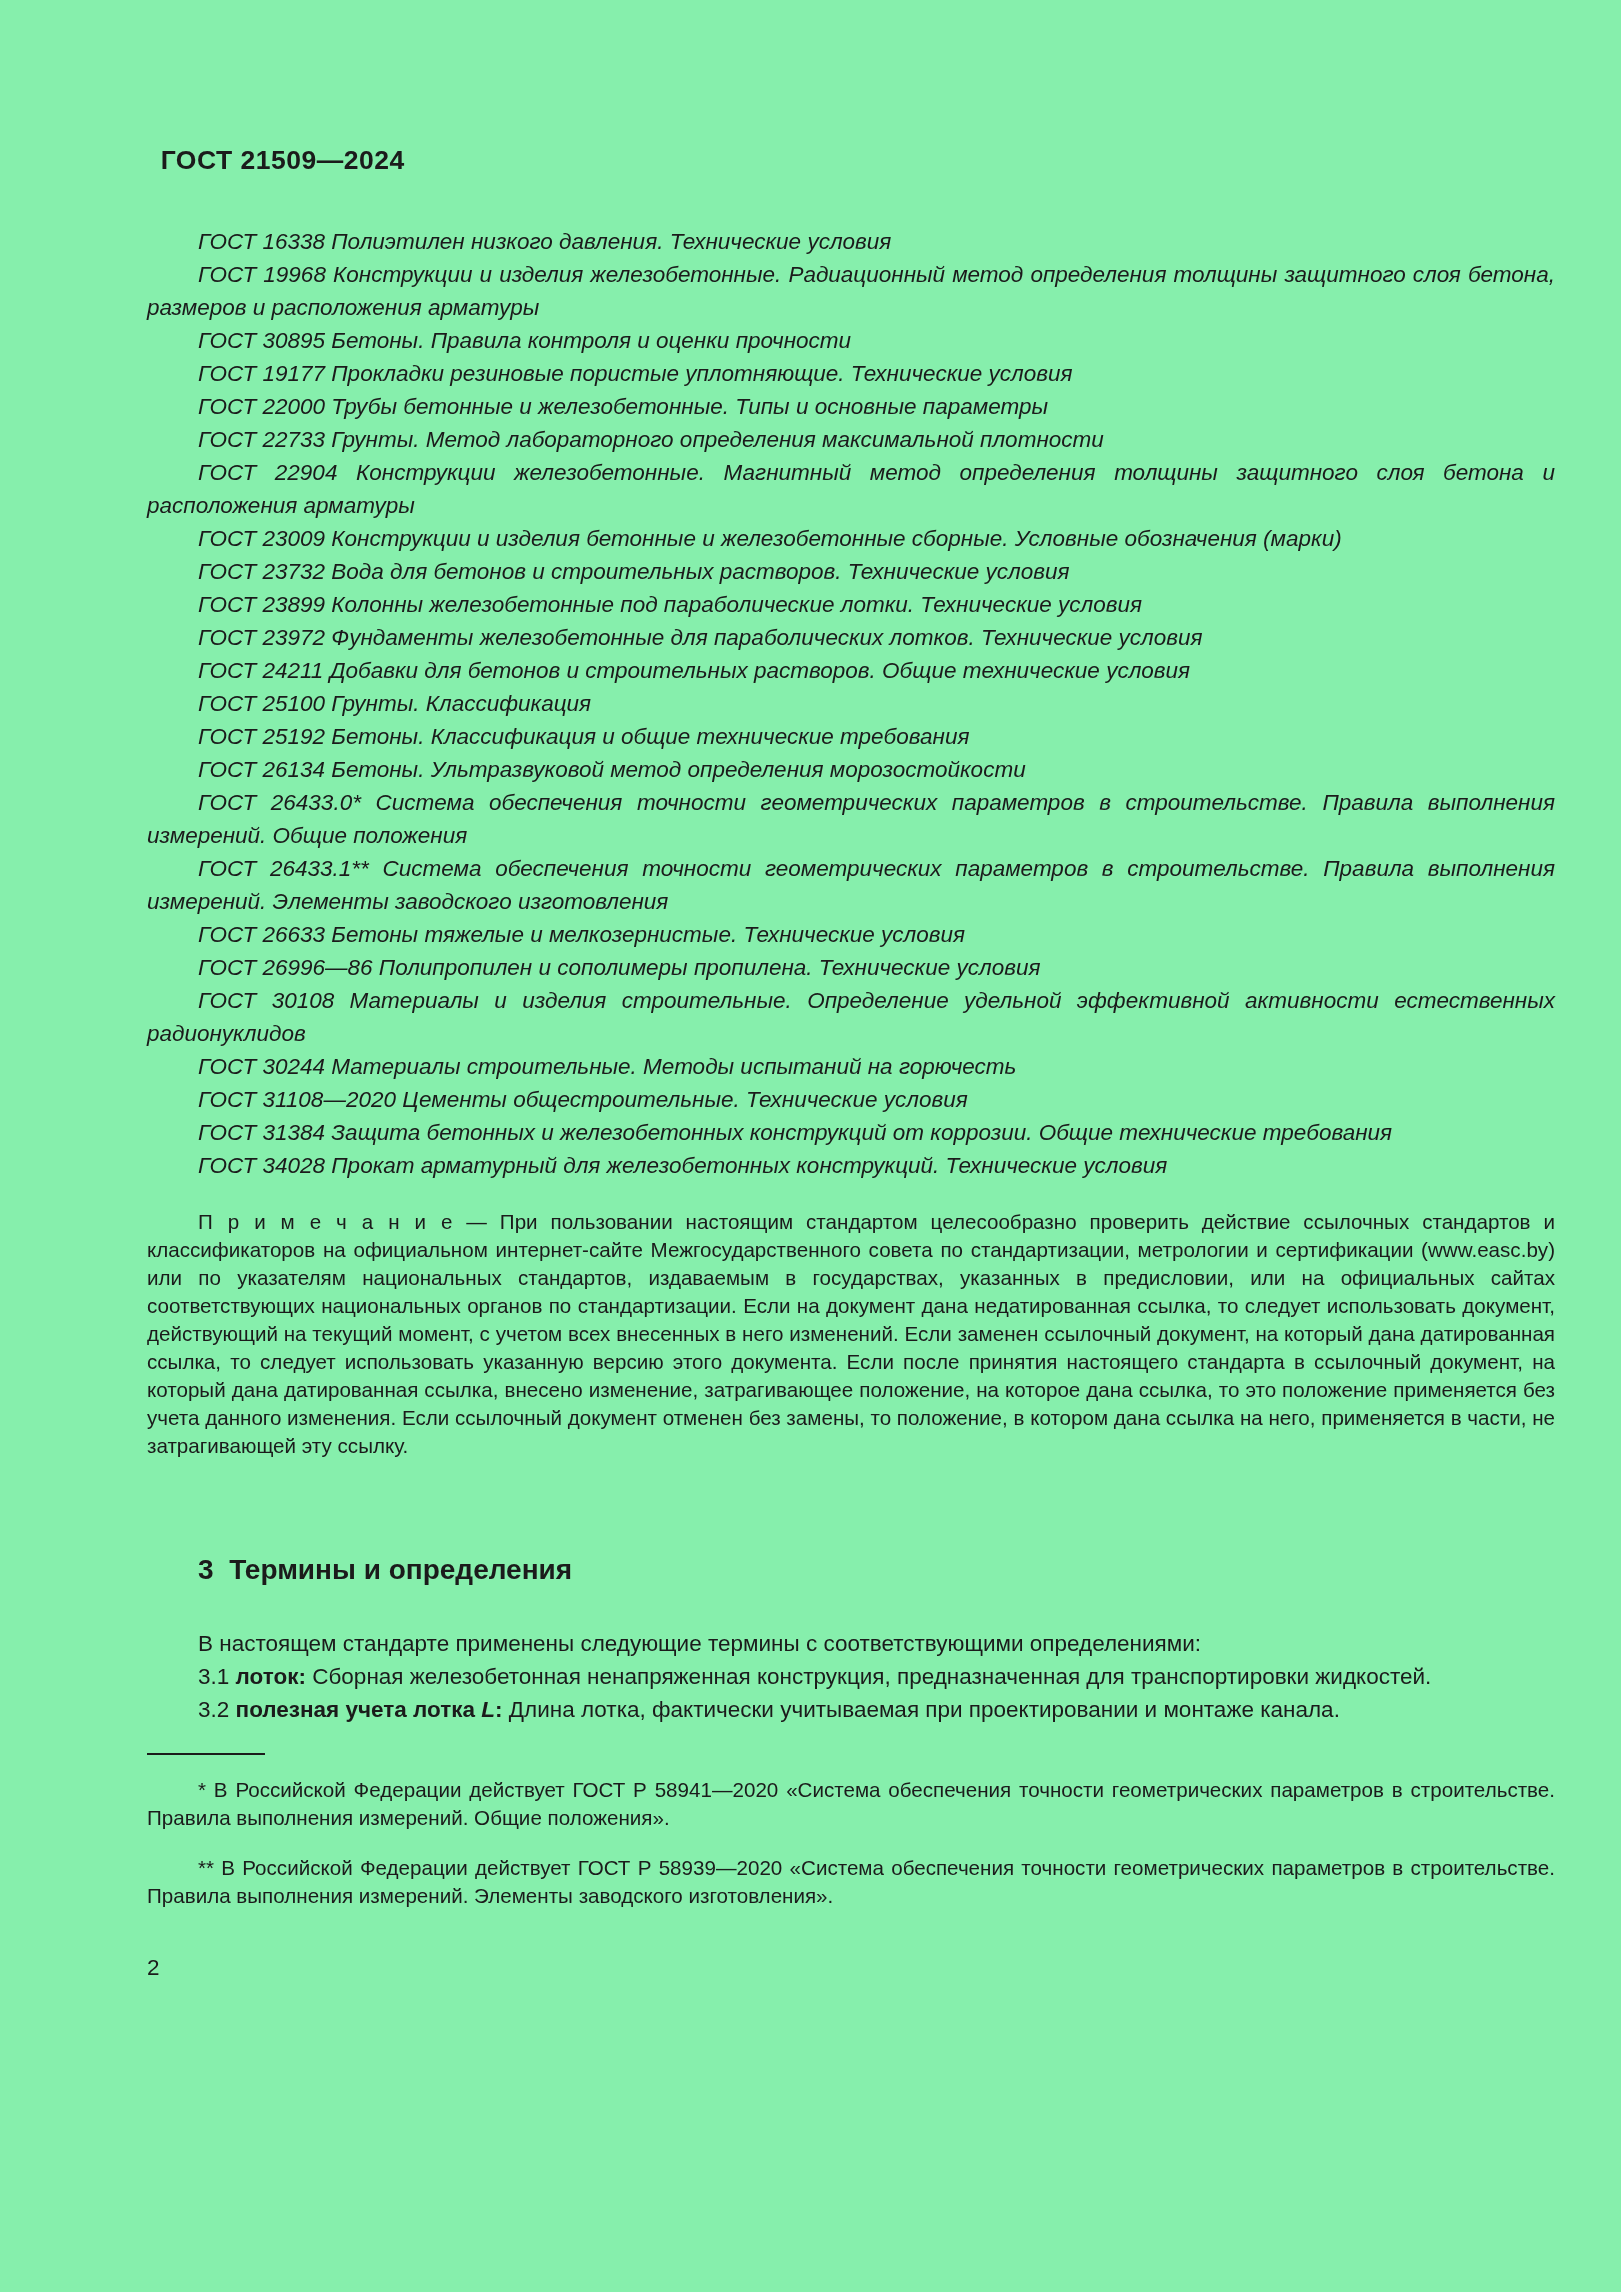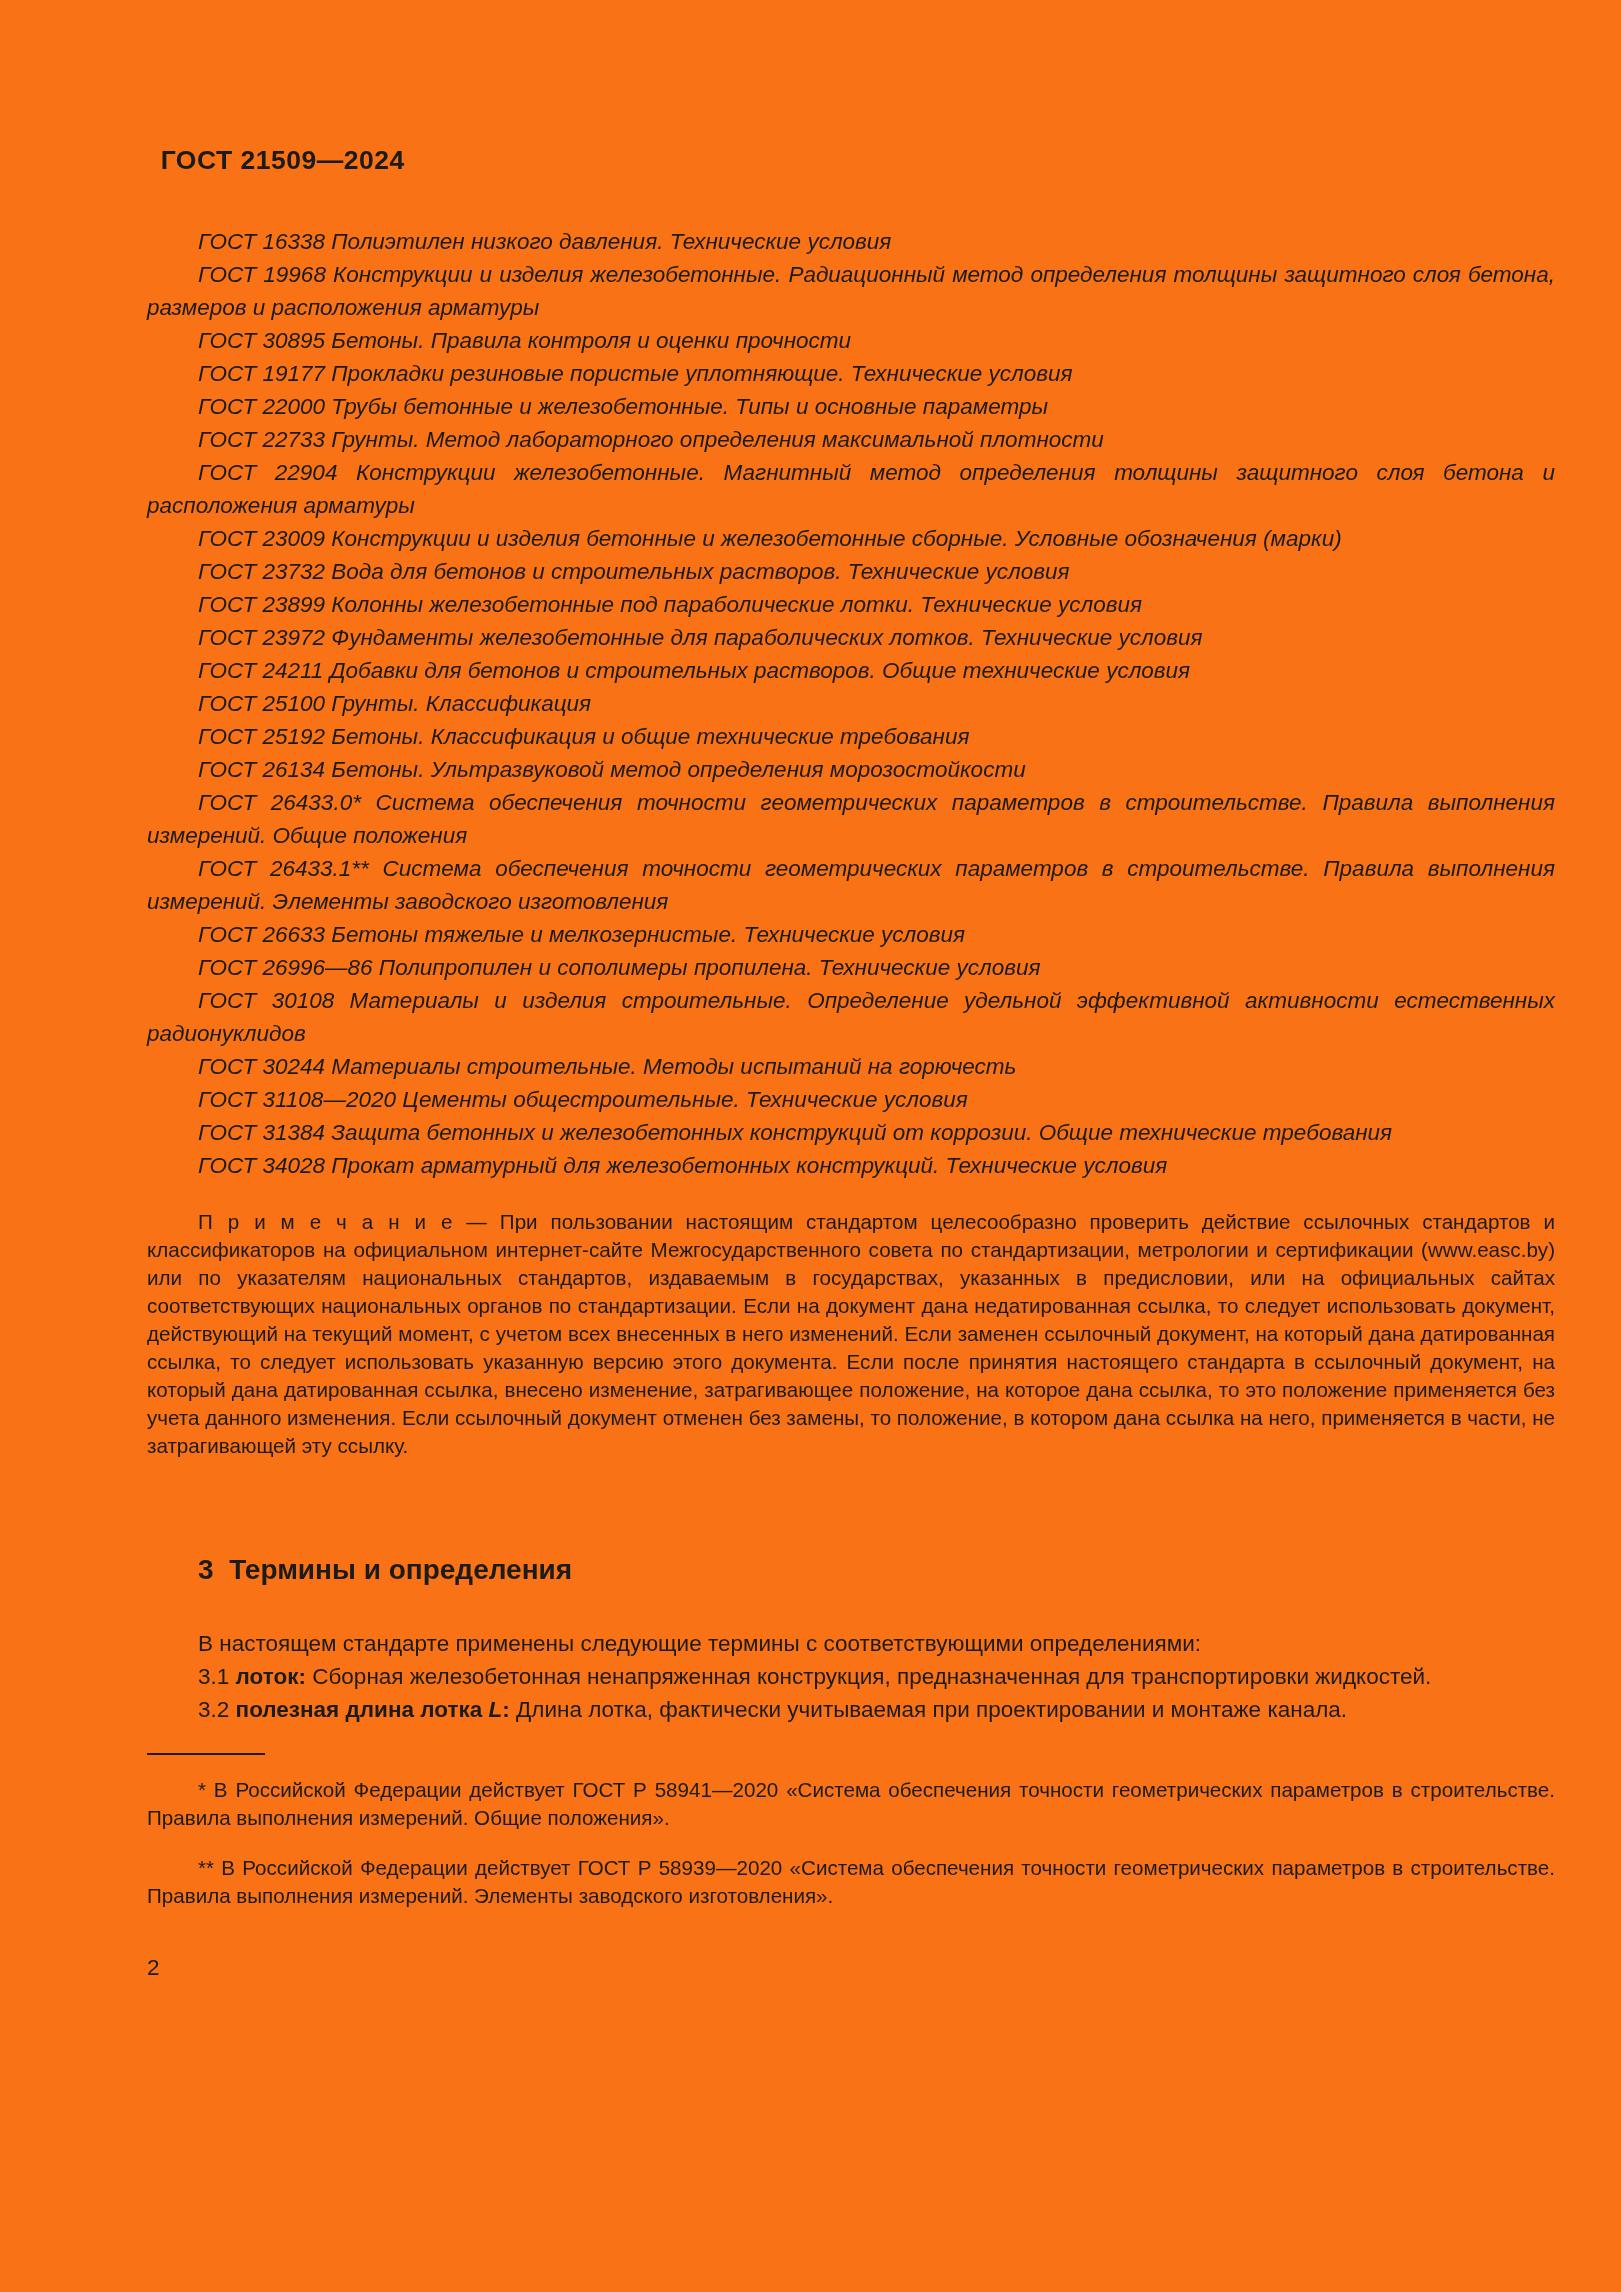--- a/index.html
+++ b/index.html
@@ -1,20 +1,20 @@
 <!DOCTYPE html>
 <html lang="ru"><head>
 <meta charset="utf-8">
 <style>
   html, body { margin: 0; padding: 0; background: #ffffff; }
   .page {
     position: relative;
     width: 1621px;
     height: 2293px;
-    background: #f97316;
+    background: #86efac;
     color: #1b1b1b;
     font-family: "Liberation Sans", sans-serif;
     box-sizing: border-box;
     padding: 145px 66px 0 147px;
     overflow: hidden;
   }
   .doc-header {
     font-size: 26.5px;
     font-weight: bold;
     letter-spacing: 0.5px;
@@ -110,21 +110,21 @@
 
   <h2 class="section-heading">3  Термины и определения</h2>
 
   <p class="body-par intro-par">В настоящем стандарте применены следующие термины с соответствующими определениями:</p>
 
   <p class="body-par"><span>3.1</span>
     <span class="term-bold">лоток:</span>
     <span>Сборная железобетонная ненапряженная конструкция, предназначенная для транспортировки жидкостей.</span></p>
 
   <p class="body-par"><span>3.2</span>
-    <span><span class="term-bold">полезная длина лотка </span><span class="term-var">L</span><span class="term-bold">:</span></span>
+    <span><span class="term-bold">полезная учета лотка </span><span class="term-var">L</span><span class="term-bold">:</span></span>
     <span>Длина лотка, фактически учитываемая при проектировании и монтаже канала.</span></p>
 
   <hr class="footnote-rule">
 
   <p class="footnote"><span>*</span>
     <span>В Российской Федерации действует ГОСТ Р 58941—2020 «Система обеспечения точности геометрических параметров в строительстве. Правила выполнения измерений. Общие положения».</span></p>
 
   <p class="footnote"><span>**</span>
     <span>В Российской Федерации действует ГОСТ Р 58939—2020 «Система обеспечения точности геометрических параметров в строительстве. Правила выполнения измерений. Элементы заводского изготовления».</span></p>
 

